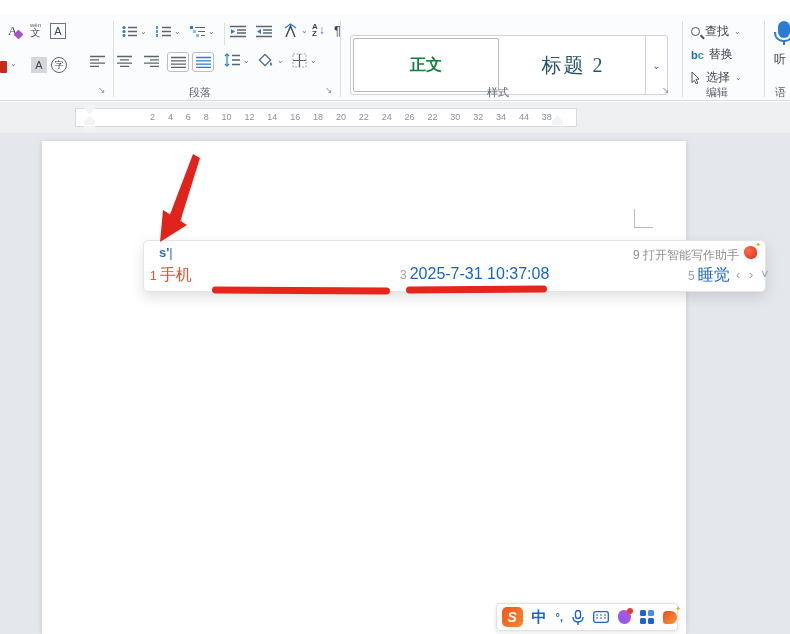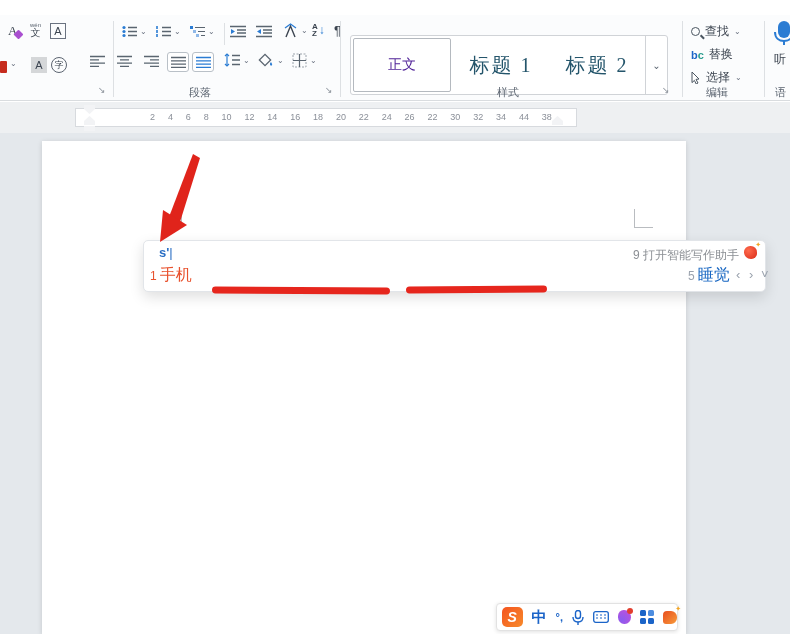--- a/index.html
+++ b/index.html
@@ -28,21 +28,21 @@
   .color-sliver { position:absolute; width:7px; height:12px; background:#c62c1e; border-radius:1px; }
 
   svg.ic { display:block; }
 
   .boxed { border:1px solid #b9c0c7; border-radius:3px; background:#fff; }
 
   
   .style-gallery { position:absolute; left:350px; top:20px; width:318px; height:60px; background:#fff; border:1px solid #d0d3d7; border-radius:3px; display:flex; }
   .style-card { flex:1; display:flex; align-items:center; justify-content:center; }
   .style-card.selected { border:1.5px solid #b4b9bf; border-radius:2px; margin:2px; background:#fff; }
-  .style-normal { font-size:14px; color:#4c1d95; font-family:"Liberation Serif","DejaVu Serif",serif; }
+  .style-normal { font-size:16px; color:#15803d; font-family:"Liberation Serif","DejaVu Serif",serif;font-weight:bold; }
   .style-heading { font-size:20px; color:#24556b; font-family:"Liberation Serif","DejaVu Serif",serif; letter-spacing:2px; }
   .gallery-strip { width:22px; border-left:1px solid #d0d3d7; display:flex; align-items:center; justify-content:center; color:#5b6470; font-size:10px; }
 
   
   .edit-row { position:absolute; display:flex; align-items:center; gap:5px; font-size:12px; color:#3c4450; }
   .mag { width:9px; height:9px; border:1.6px solid #4a5560; border-radius:50%; position:relative; }
   .mag::after { content:""; position:absolute; left:8px; top:8px; width:5px; height:1.6px; background:#4a5560; transform:rotate(45deg); }
   .swap-b { color:#1b64c8; font-size:11px; font-weight:bold; }
   .swap-c { color:#2a9d8f; font-size:11px; font-weight:bold; }
 
@@ -241,30 +241,27 @@
     </div>
     <span class="grp-label" style="left:189px">段落</span>
     <span class="launcher" style="left:325px">↘</span>
     <div class="vsep" style="left:340px"></div>
 
     <div class="style-gallery">
       <div class="style-card selected">
         <span class="style-normal">正文</span>
       </div>
       <div class="style-card">
-        <span class="style-heading">标题 1</span>
-      </div>
-      <div class="style-card">
         <span class="style-heading">标题 2</span>
       </div>
       <div class="gallery-strip">
         <span>⌄</span>
       </div>
     </div>
-    <span class="grp-label" style="left:497px">样式</span>
+    <span class="grp-label" style="left:487px">样式</span>
     <span class="launcher" style="left:662px">↘</span>
     <div class="vsep" style="left:682px"></div>
 
     <div class="edit-row" style="left:691px;top:8px">
       <span class="mag"></span>
       <span>查找</span>
       <span class="chev">⌄</span>
     </div>
     <div class="edit-row" style="left:691px;top:31px">
       <span><span class="swap-b">b</span><span class="swap-c">c</span></span>
@@ -328,20 +325,23 @@
   </div>
 
   <div class="ime">
     <div class="ime-input"><span>s'</span><span class="ime-caret">|</span></div>
     <span class="ime-hint">9 打开智能写作助手</span>
     <span class="ime-hint-icon"></span>
 
     <div class="cand first" style="left:6px">
       <span class="n">1</span><span>手机</span>
     </div>
+    <div class="cand blue" style="left:256px">
+      <span class="n">3</span><span>2025-7-31 10:37:08</span>
+    </div>
     <div class="cand blue" style="left:544px">
       <span class="n">5</span><span>睡觉</span>
     </div>
     <span class="ime-nav" style="left:592px">‹</span>
     <span class="ime-nav" style="left:605px">›</span>
     <span class="ime-nav" style="left:617px">˅</span>
   </div>
 
   <svg class="annot" style="left:150px;top:148px" width="60" height="100">
     <polygon points="43,6 50,10 30,74 19,69" fill="#e0241b"></polygon>

